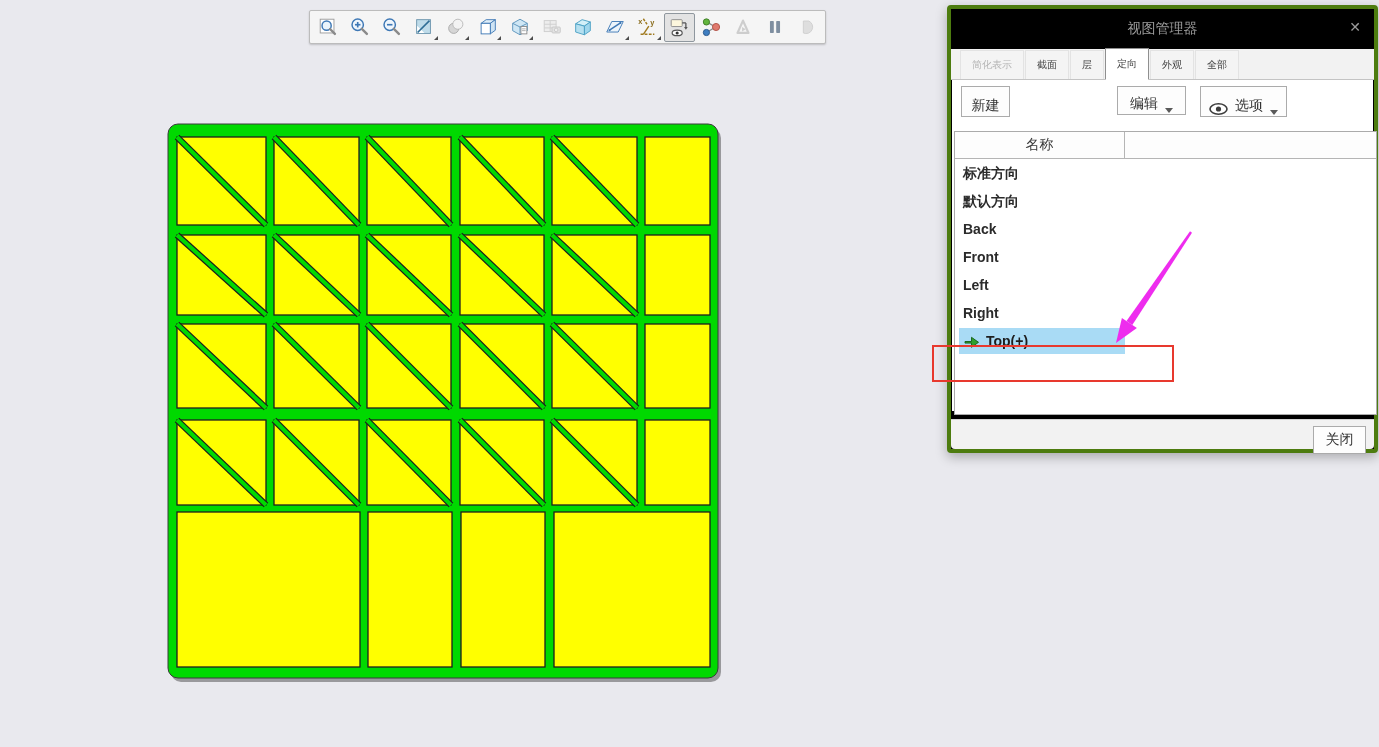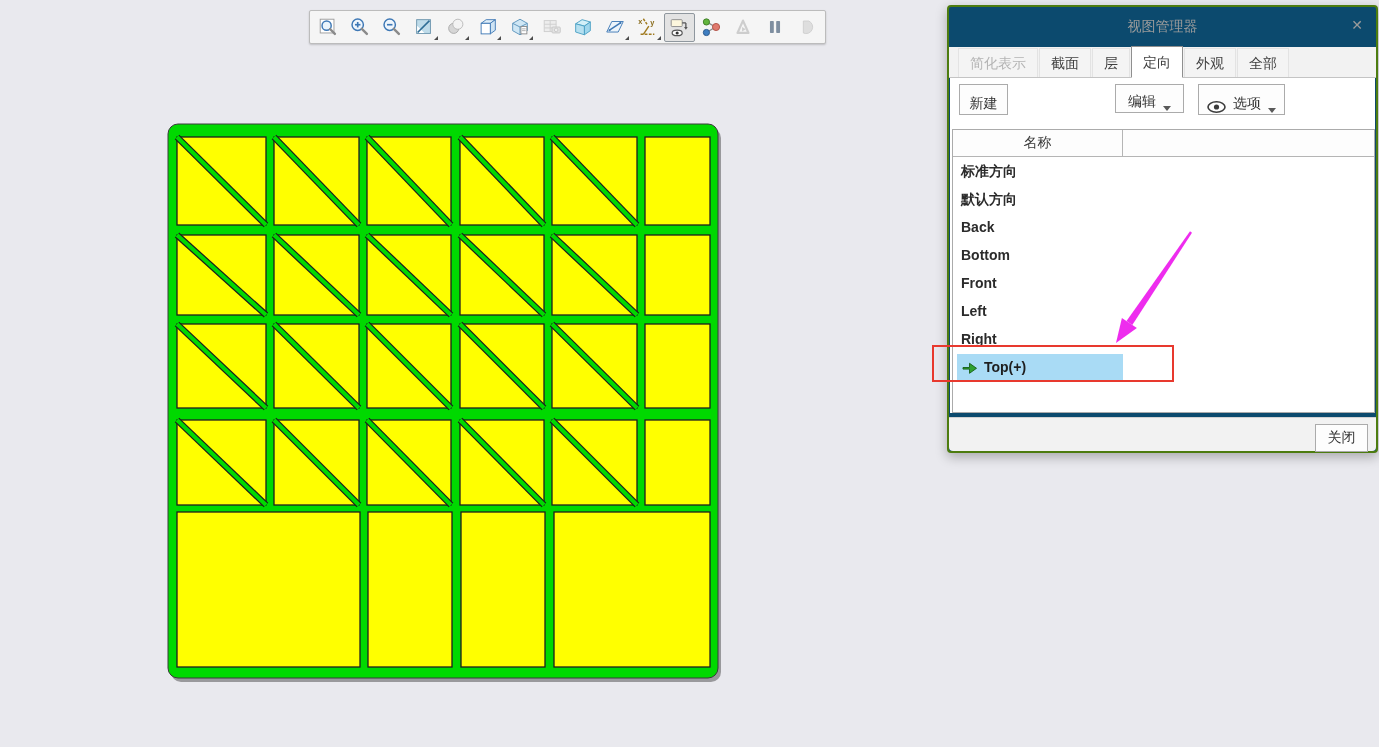--- a/index.html
+++ b/index.html
@@ -24,38 +24,38 @@
   }
   .tool.pressed{background:#e3e3e3;border:1px solid #8f979e;}
   .tool.disabled{opacity:.45;filter:grayscale(1);}
   .tool .dd{
     position:absolute;right:1px;bottom:1px;width:0;height:0;
     border-left:4px solid transparent;border-bottom:4px solid #4d4d4d;
   }
   
   .vm-panel{
     position:absolute;left:947px;top:5px;width:431px;height:448px;z-index:20;
-    background:#0c4a6e;border:2px solid #4d7c0f;border-radius:4px;
+    background:#000000;border:4px solid #4d7c0f;border-radius:4px;
     box-shadow:0 4px 12px rgba(0,0,0,.28);box-sizing:border-box;
   }
   .vm-title{
     position:absolute;left:0;right:0;top:11px;text-align:center;
     font-size:14px;color:#9b9b9b;
   }
   .vm-close{
     position:absolute;right:13px;top:10px;font-size:14px;font-weight:bold;
     color:#9b9b9b;cursor:default;line-height:16px;
   }
   .vm-tabs{
     position:absolute;left:0;right:0;top:40px;height:31px;
     display:flex;align-items:flex-end;padding-left:9px;
     border-bottom:1px solid #c4c4c4;box-sizing:border-box;background:#f2f2f2;
   }
   .vm-tab{
-    font-size:14px;color:#3f3f3f;padding:0 11px;line-height:28px;height:28px;
+    font-size:10px;color:#3f3f3f;padding:0 11px;line-height:28px;height:28px;
     border:1px solid #e3e3e3;border-bottom:none;background:#f4f4f4;margin-right:1px;
     white-space:nowrap;
   }
   .vm-tab.dimmed{color:#b4b4b4;}
   .vm-tab.active{
     background:#ffffff;border:1px solid #8f8f8f;border-bottom:1px solid #ffffff;
     height:30px;line-height:30px;margin-bottom:-1px;position:relative;z-index:2;
   }
   .vm-body{
     position:absolute;left:1px;right:1px;top:71px;bottom:38px;background:#ffffff;
@@ -363,21 +363,20 @@
   </button>
 
   <div class="vm-list">
     <div class="vm-list-header">
       <div class="col1">名称</div>
     </div>
     <div id="vm-items">
         <div class="vm-row">标准方向</div>
         <div class="vm-row">默认方向</div>
         <div class="vm-row">Back</div>
-        <div class="vm-row">Bottom</div>
         <div class="vm-row">Front</div>
         <div class="vm-row">Left</div>
         <div class="vm-row">Right</div>
         <div class="vm-row">
           <div class="sel-block" style="background: rgb(169, 219, 245);">
             <svg width="16" height="15" viewBox="0 0 16 15">
               <path d="M1,7.5 h6.5 v-4.2 l7,5 -7,5 v-4.2 h-6.5 z" fill="#2fa12f" stroke="#155e15" stroke-width="0.9"></path>
             </svg>
             <span class="sel-label">Top(+)</span>
           </div>

